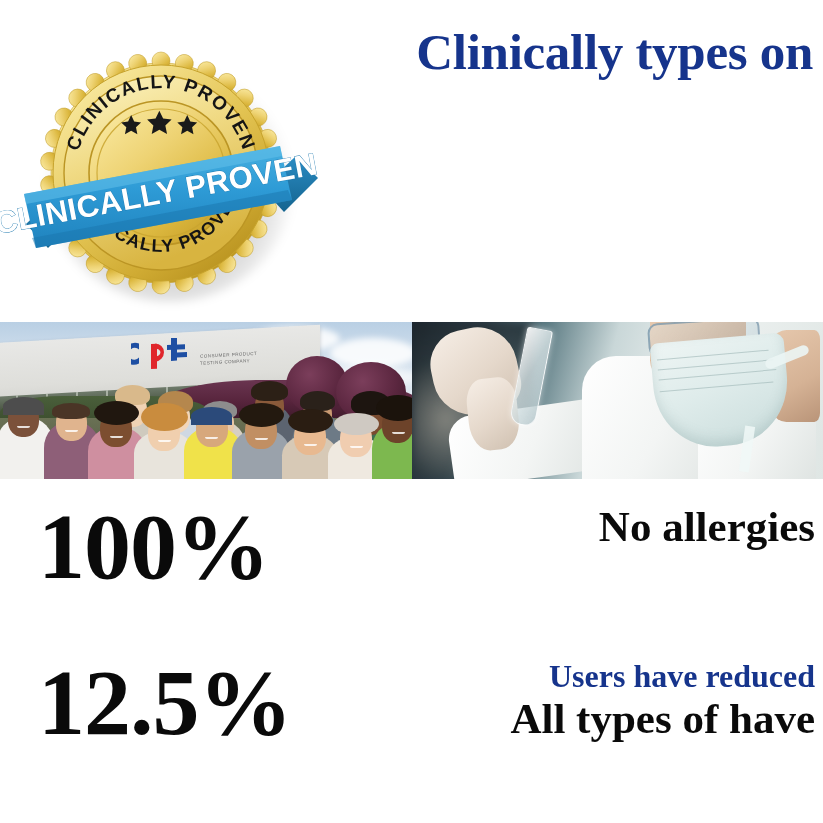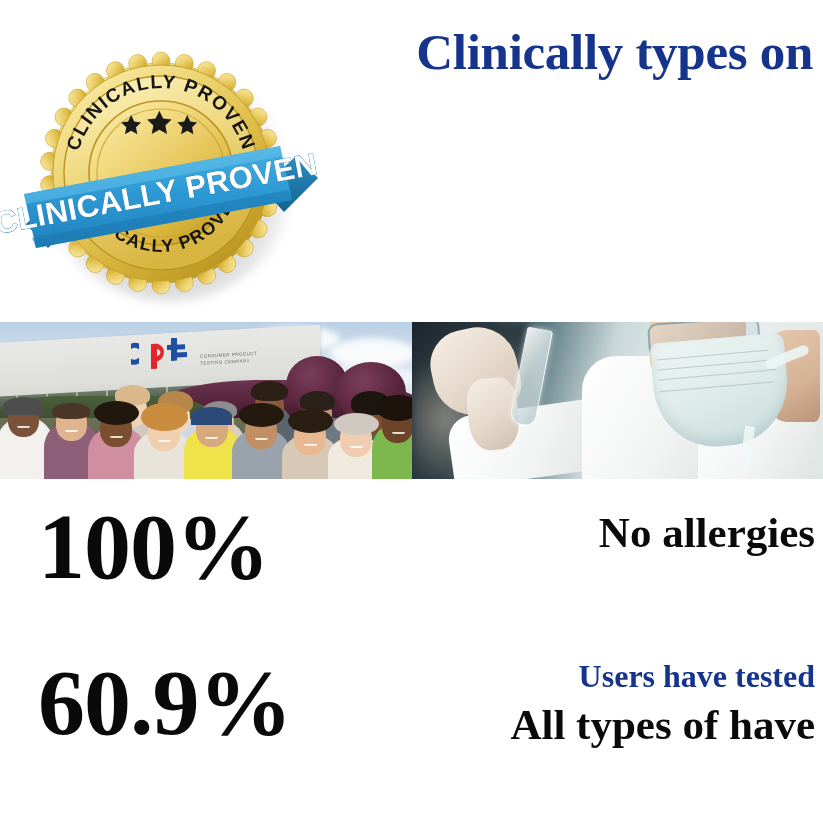--- a/index.html
+++ b/index.html
@@ -103,21 +103,21 @@
     font-size:94px;font-weight:bold;color:#0a0a0a;line-height:1.0;letter-spacing:-1px;
     white-space:nowrap;
     margin-left:24px;
   }
   .stat-txt{position:absolute;right:8px;top:4px;width:470px;text-align:right;}
   .stat-sub{
     font-size:32px;font-weight:bold;color:#16348c;line-height:1.12;white-space:nowrap;
   }
   .stat-main{
     font-size:43px;font-weight:bold;color:#0a0a0a;line-height:1.12;
-    margin-top:6px;white-space:nowrap;
+    margin-top:0;white-space:nowrap;
   }
 </style>
 </head>
 <body>
 
 <div class="page">
 
   <div class="header">
 
     <div class="badge-wrap">
@@ -449,20 +449,20 @@
   <div class="stats">
 
     <div class="stat-row r1">
       <div class="stat-num">100%</div>
       <div class="stat-txt">
         <div class="stat-main">No allergies</div>
       </div>
     </div>
 
     <div class="stat-row r2">
-      <div class="stat-num">60.9%</div>
+      <div class="stat-num">12.5%</div>
       <div class="stat-txt">
-        <div class="stat-sub">Users have tested</div>
+        <div class="stat-sub">Users have reduced</div>
         <div class="stat-main">All types of have</div>
       </div>
     </div>
   </div>
 </div>
 
 </body></html>

